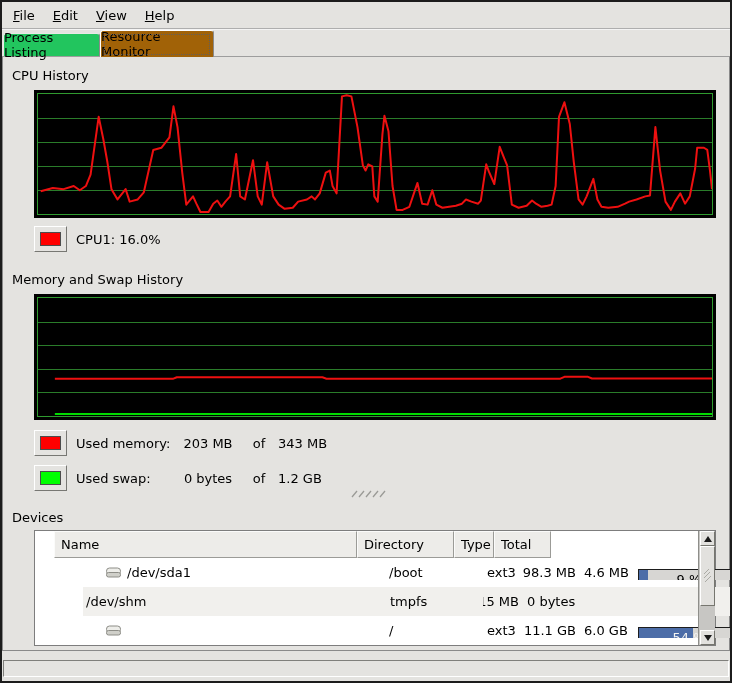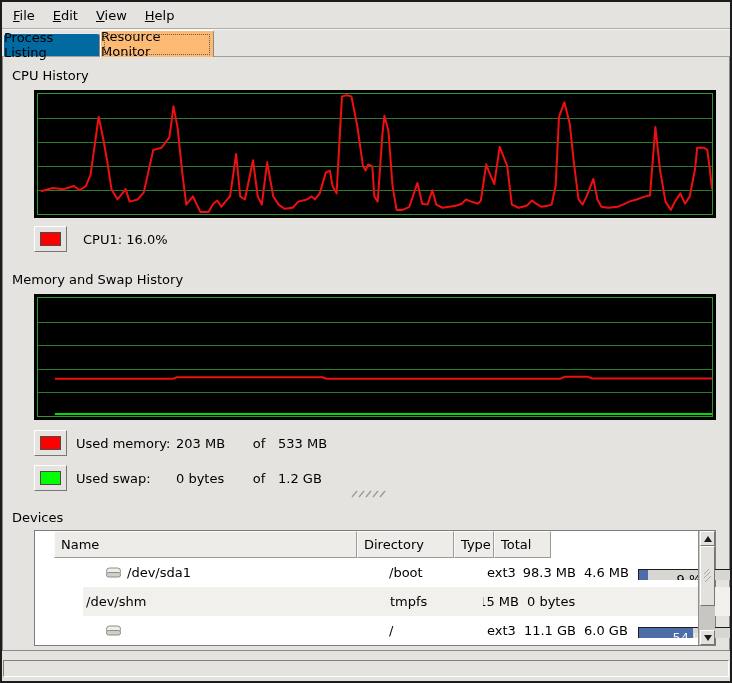--- a/index.html
+++ b/index.html
@@ -13,24 +13,24 @@
   .menubar { position:absolute; left:0; top:0; right:0; height:26px;
              display:flex; align-items:center; padding-left:2px; }
   .menu-item { padding:3px 9px; cursor:default; }
   .menu-item u { text-decoration:underline; }
   .menubar-sep { position:absolute; left:0; top:26px; right:0; height:2px;
                  border-top:1px solid #aeaeae; border-bottom:1px solid #f4f4f4; }
 
   
   .tab { position:absolute; display:flex; align-items:center; justify-content:center;
          border-radius:3px 3px 0 0; }
-  .tab-inactive { left:1px; top:31px; width:97px; height:23px; background:#0369a1;
+  .tab-inactive { left:1px; top:31px; width:97px; height:23px; background:#22c55e;
          border:1px solid #8a8a8a; border-bottom:none;
          border-top-color:#e8e8e6; border-left-color:#e8e8e6; z-index:3; }
-  .tab-active { left:98px; top:28px; width:114px; height:27px; background:#fdba74;
+  .tab-active { left:98px; top:28px; width:114px; height:27px; background:#a16207;
          border:1px solid #8a8a8a; border-bottom:none;
          border-top-color:#ffffff; border-left-color:#ffffff; z-index:3; }
   .tab-focus { position:absolute; inset:3px 3px 2px 3px; border:1px dotted #5f5f5f; }
 
   
   .notebook { position:absolute; left:0; top:54px; width:728px; height:595px;
               background:#E4E3E0; border:1px solid #8a8a8a;
               border-top-color:#9d9d9d; z-index:1; }
 
   .section-title { position:absolute; left:10px; font-weight:normal; z-index:2; }
@@ -42,23 +42,23 @@
   .plot { position:absolute; inset:3px; border:1px solid #2F9B2F; }
   .gridline { position:absolute; left:0; right:0; height:1px; background:#2A7C2A; }
   .plot svg { position:absolute; inset:0; width:100%; height:100%; }
 
   
   .legend-row { position:absolute; left:32px; height:26px; display:flex; align-items:center; z-index:2; }
   .swatch-btn { width:33px; height:26px; background:#E4E3E0; border:1px solid;
                 border-color:#ffffff #777773 #777773 #ffffff;
                 display:flex; align-items:center; justify-content:center; }
   .swatch { width:21px; height:14px; border:1px solid #4c4c4c; }
-  .legend-label { margin-left:16px; }
+  .legend-label { margin-left:9px; }
   .mem-label { margin-left:9px; width:100px; }
-  .mem-val   { width:64px; text-align:left; }
+  .mem-val   { width:64px; text-align:center; }
   .mem-of    { width:38px; text-align:center; }
 
   
   .pane-grip { position:absolute; left:348px; top:487px; width:36px; height:10px; z-index:2; }
 
   
   .devtable { position:absolute; left:32px; top:528px; width:682px; height:116px;
               background:#ffffff; border:1px solid #7d7d7d; z-index:2; }
   .devgrid  { display:grid; grid-template-columns:303px 97px 40px 57px 166px; }
   .devheader { position:absolute; left:0; top:0; width:663px; height:27px;margin-left:19px; }
@@ -157,21 +157,21 @@
     </div>
   </div>
 
   <div class="legend-row" style="top:428px;">
     <span class="swatch-btn">
       <span class="swatch" style="background: rgb(255, 0, 0);"></span>
     </span>
     <span class="mem-label">Used memory:</span>
     <span class="mem-val">203 MB</span>
     <span class="mem-of">of</span>
-    <span>533 MB</span>
+    <span>343 MB</span>
   </div>
   <div class="legend-row" style="top:463px;">
     <span class="swatch-btn">
       <span class="swatch" style="background: rgb(0, 255, 0);"></span>
     </span>
     <span class="mem-label">Used swap:</span>
     <span class="mem-val">0 bytes</span>
     <span class="mem-of">of</span>
     <span>1.2 GB</span>
   </div>

